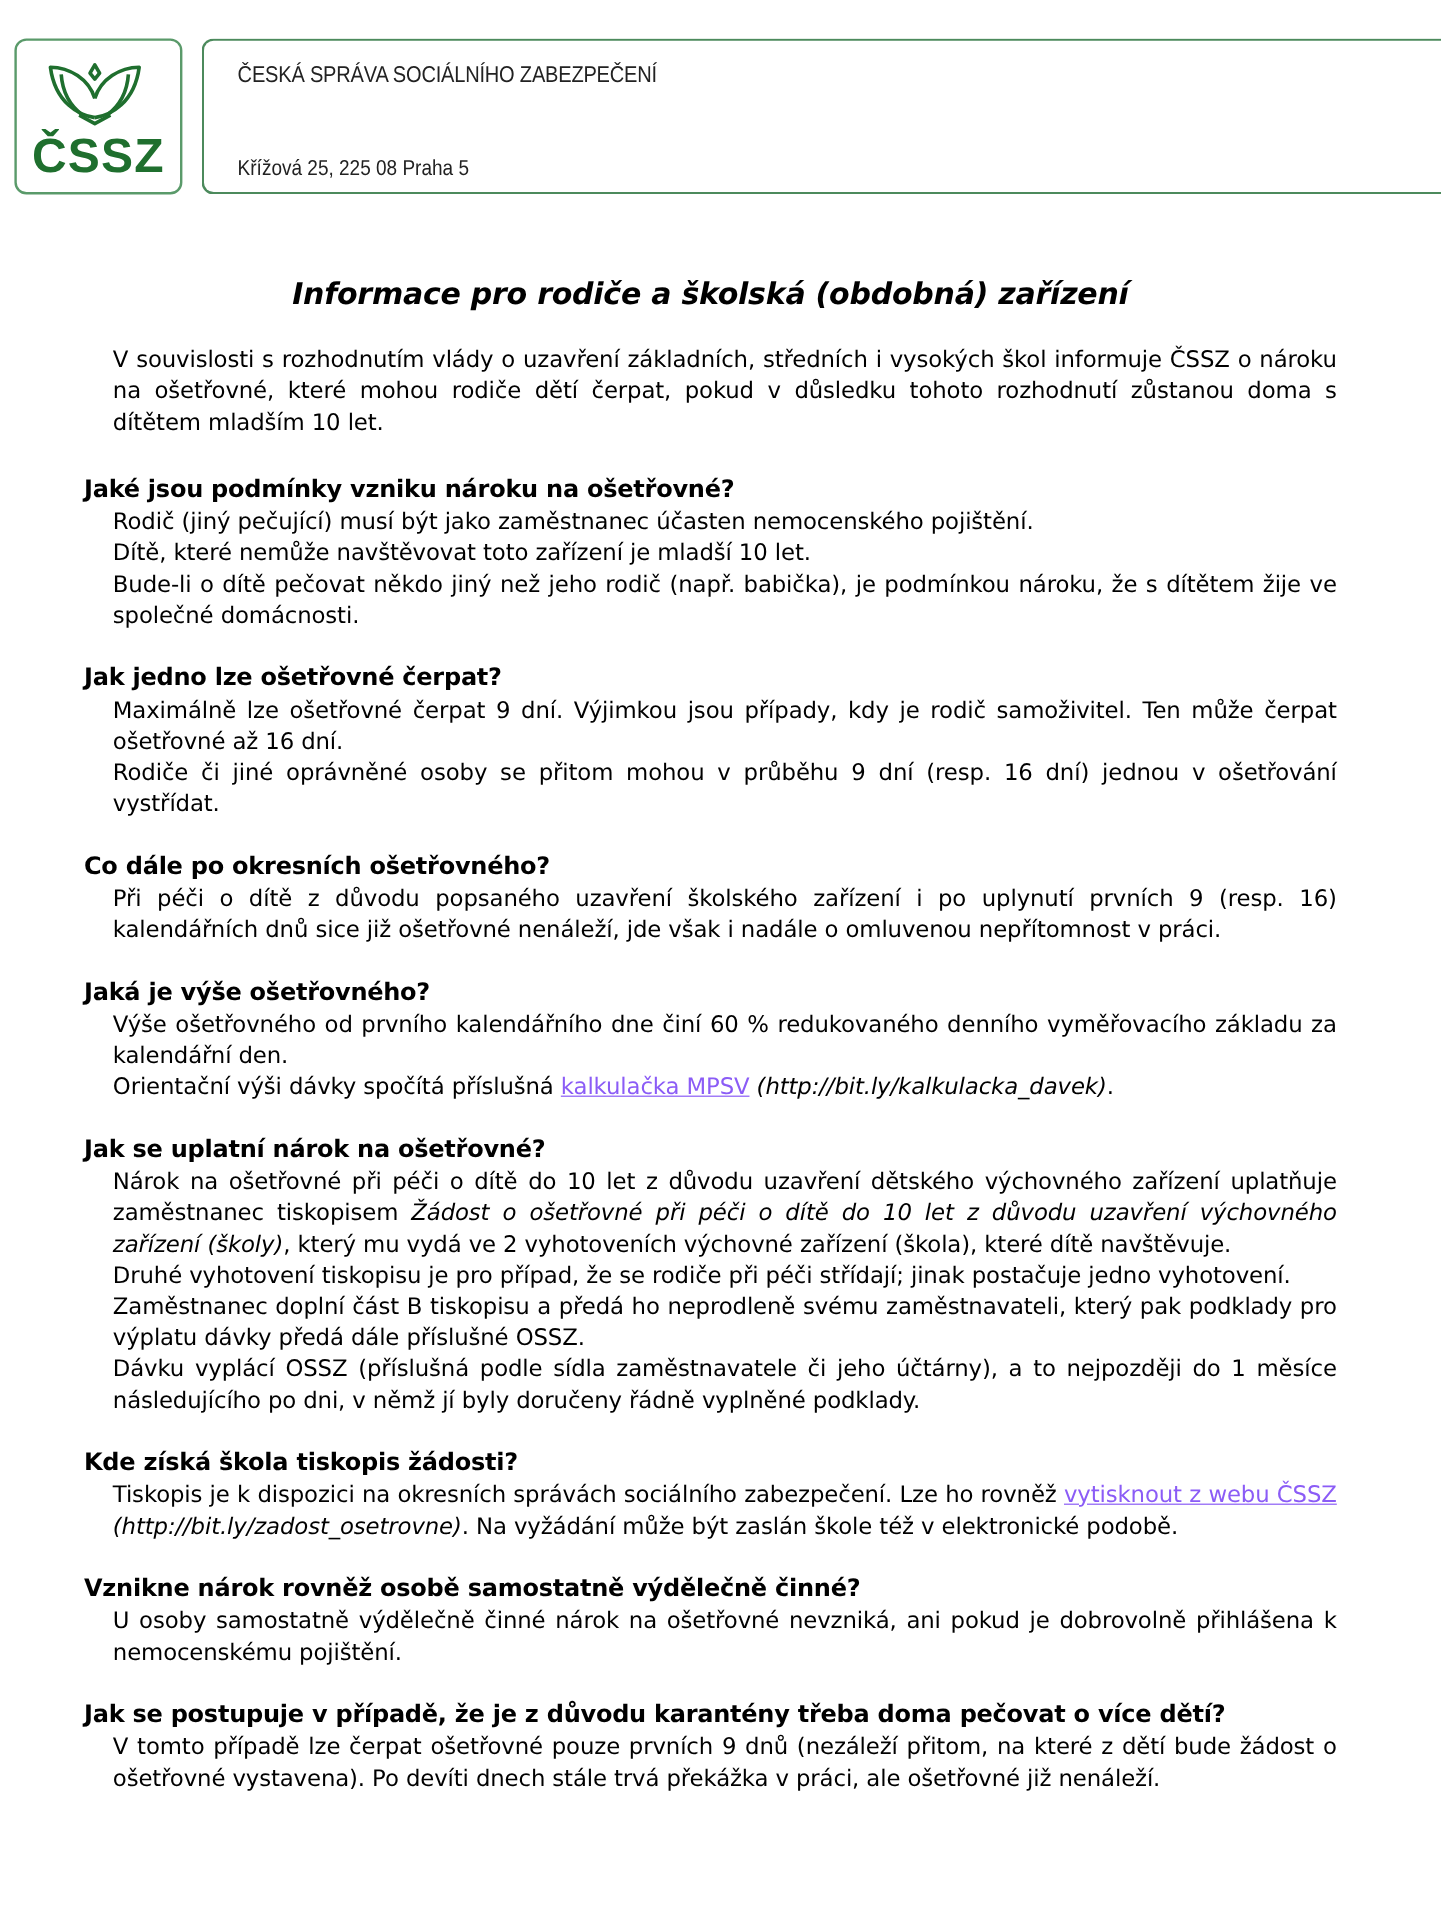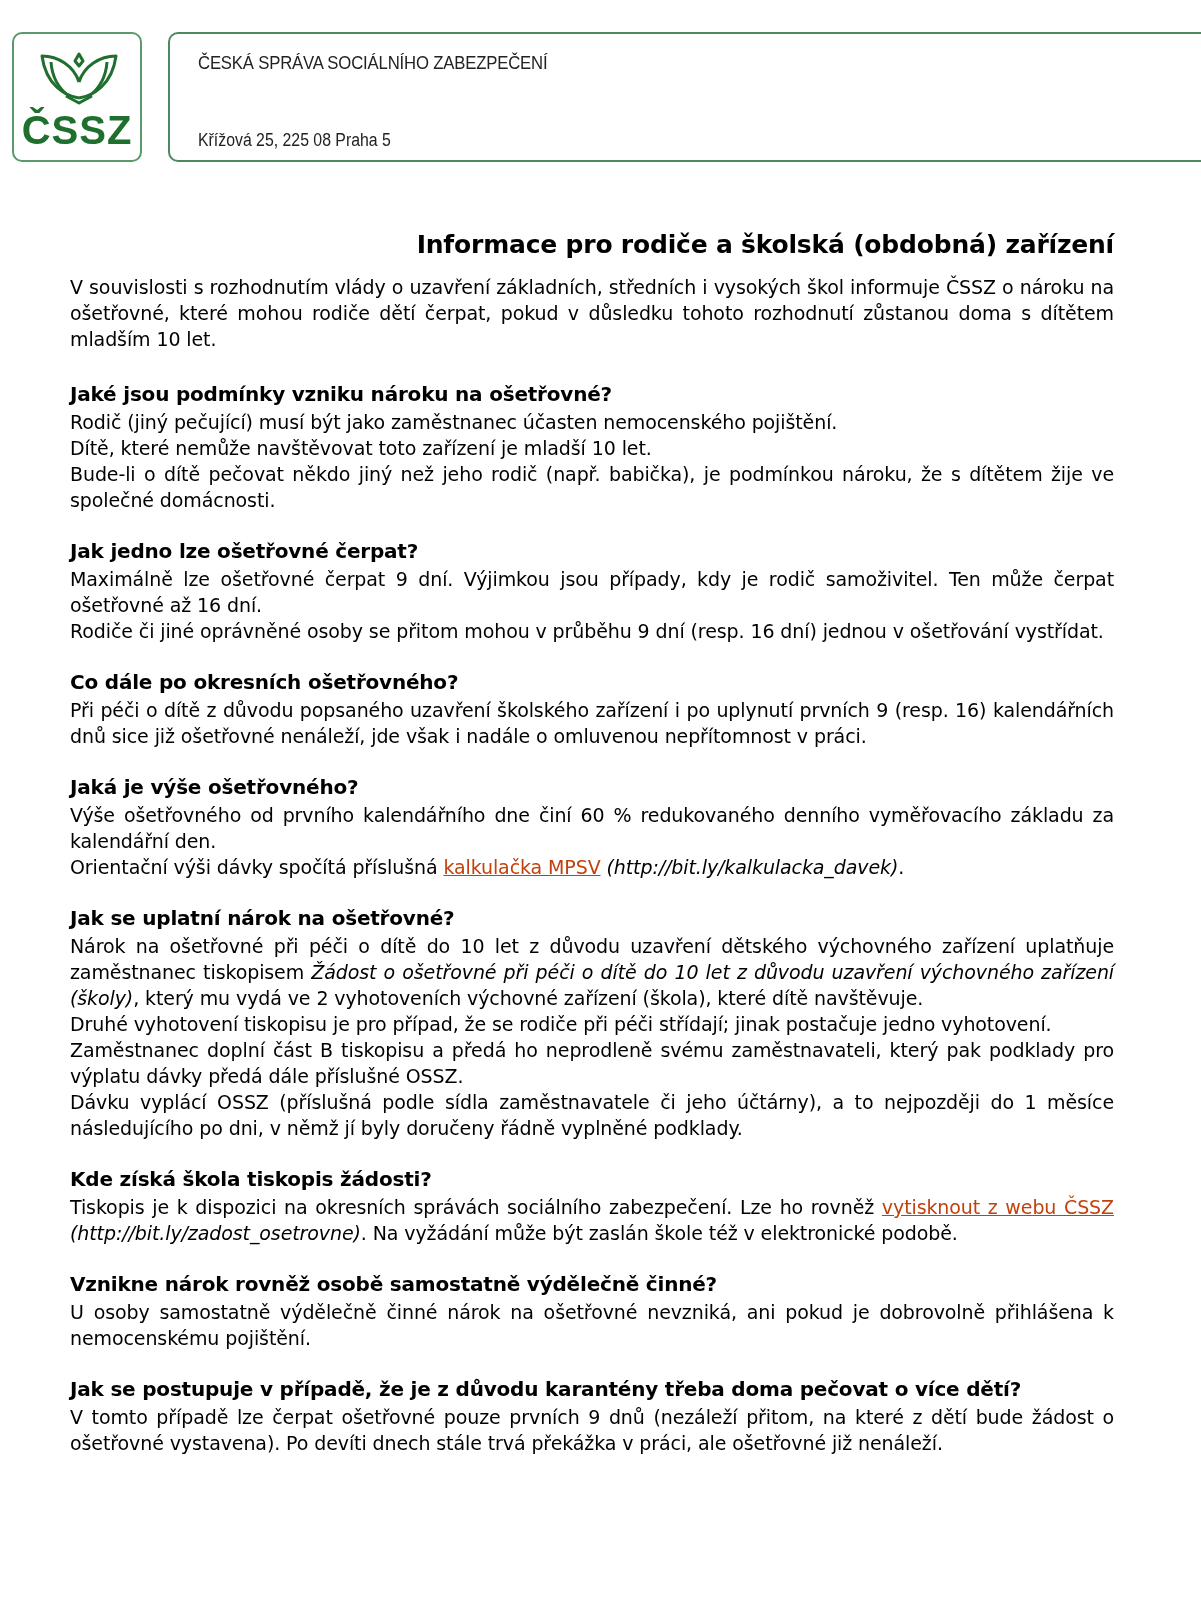--- a/index.html
+++ b/index.html
@@ -1,20 +1,20 @@
 <!DOCTYPE html>
 <html><head>
   <meta charset="utf-8">
   <style>
     * { box-sizing: border-box; margin: 0; padding: 0; }
     html, body { width: 1201px; height: 1600px; background: #ffffff; }
     body { position: relative; font-family: "DejaVu Sans", sans-serif; color: #000; overflow: hidden; }
 
     .logo-box {
-      position: absolute; left: 12px; top: 32px; width: 130px; height: 130px;
+      position: absolute; left: 12px; top: 32px; width: 140px; height: 130px;
       border: 2px solid #5a9a6a; border-radius: 10px; background: #fff;
     }
     .logo-box svg { position: absolute; left: 22px; top: 14px; }
     .logo-text {
       position: absolute; left: 0; width: 100%; top: 74px; text-align: center;
       font-family: "Liberation Sans", sans-serif; font-weight: bold; font-size: 40px;
       color: #1f6f2e; letter-spacing: 1px;
     }
     .header-box {
       position: absolute; left: 168px; top: 32px; width: 1040px; height: 130px;
@@ -24,35 +24,36 @@
       position: absolute; left: 28px; top: 18px; font-family: "Liberation Sans", sans-serif;
       font-size: 19px; color: #222; letter-spacing: -0.2px; transform: scaleX(0.88); transform-origin: left;
     }
     .org-address {
       position: absolute; left: 28px; top: 96px; font-family: "Liberation Sans", sans-serif;
       font-size: 18px; color: #222; transform: scaleX(0.88); transform-origin: left;
     }
 
     .content { position: absolute; left: 70px; top: 230px; width: 1044px; }
     .doc-title {
-      text-align: right; font-size: 25px; font-weight: bold; margin-bottom: 15px;
+      text-align: center; font-size: 25px; font-weight: bold; margin-bottom: 28px;
       letter-spacing: -0.2px;
+      font-style: italic;
     }
     p.para, .line {
-      font-size: 19px; line-height: 26px; text-align: justify; letter-spacing: -0.1px;
+      font-size: 19px; line-height: 26px; text-align: justify; letter-spacing: -0.1px; margin-left: 24px;
     }
     .intro { margin-bottom: 28px; }
     .section { margin-bottom: 24px; }
     h2.section-title {
       font-size: 20px; font-weight: bold; line-height: 28px; margin-bottom: 1px; letter-spacing: -0.2px;
     }
     .line { display: block; }
     b { font-weight: normal; }
     i { font-style: italic; }
-    a.link { color: #c2410c; text-decoration: underline; }
+    a.link { color: #8b5cf6; text-decoration: underline; }
   </style>
 </head>
 <body>
 
 <div class="logo-box">
   <svg width="86" height="60" viewBox="0 0 86 60">
     <g fill="none" stroke="#1f6f2e" stroke-width="3" stroke-linejoin="round">
       <path d="M43 6 L39 13 L43 18 L47 13 Z"></path>
       <path d="M43 50 C30 48 10 38 6 8 C22 8 38 18 43 34"></path>
       <path d="M43 50 C56 48 76 38 80 8 C64 8 48 18 43 34"></path>

